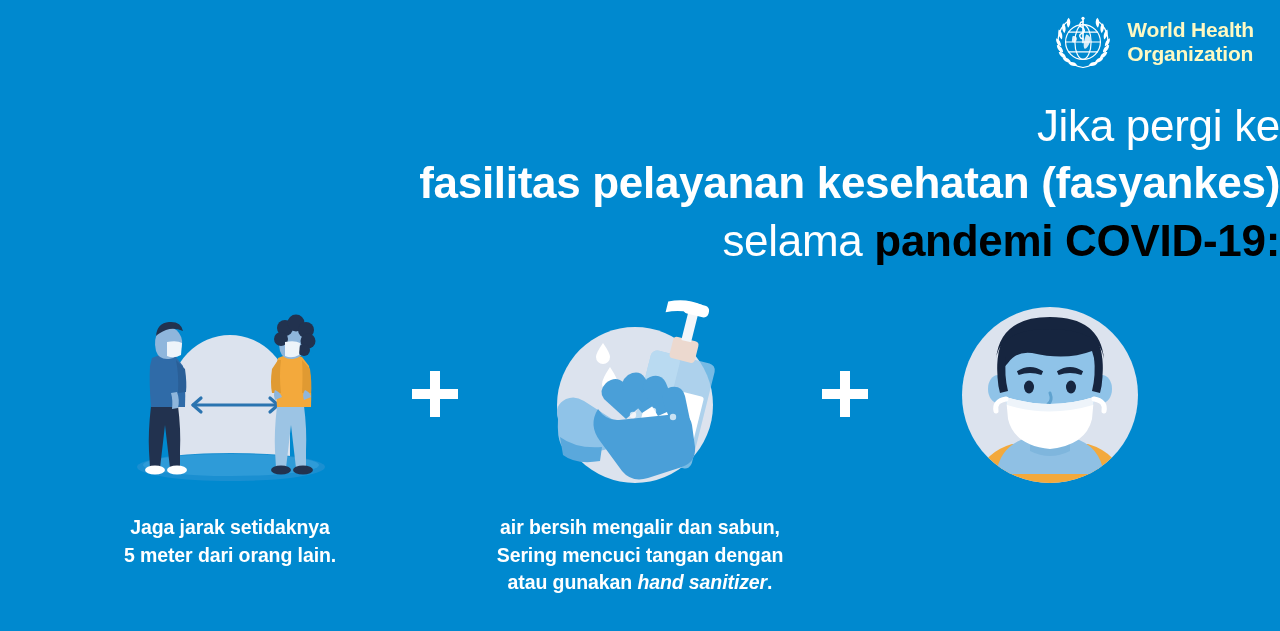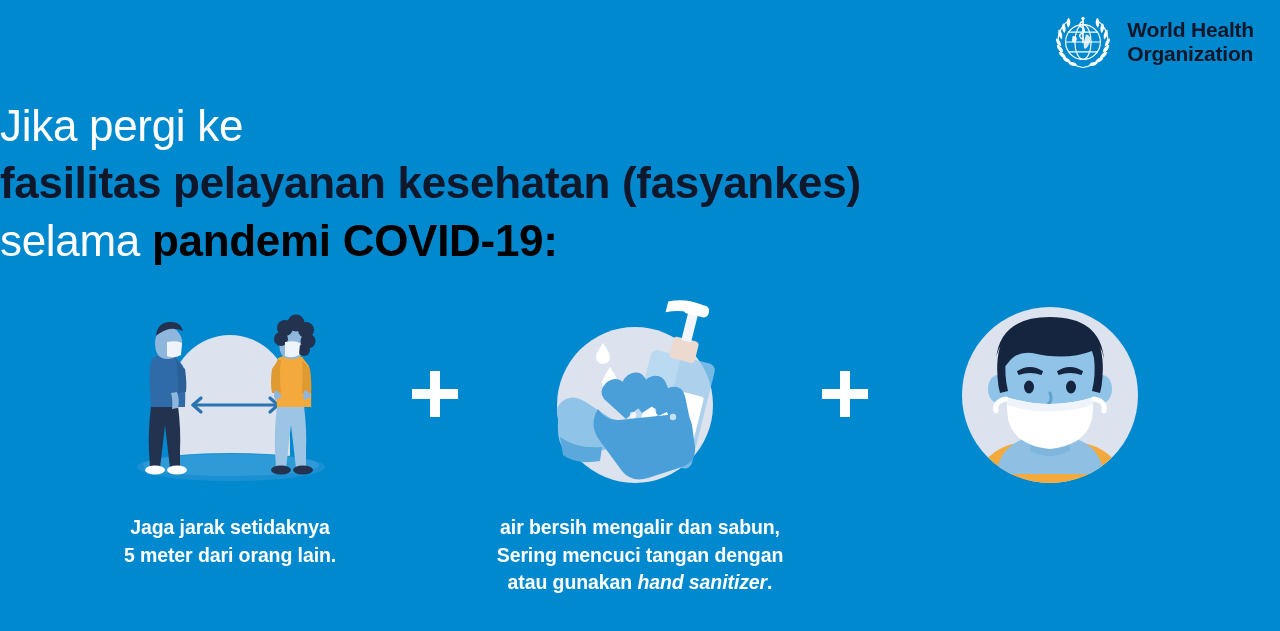--- a/index.html
+++ b/index.html
@@ -11,39 +11,39 @@
     position:relative;
   }
 
   
   .who-logo{
     position:absolute; top:14px; right:26px;
     display:flex; align-items:center; gap:12px;
   }
   .who-emblem{ width:64px; height:56px; display:block; }
   .who-wordmark{
-    color:#0f172a;
+    color:#fef9c3;
     font-weight:bold;
     font-size:21px;
     line-height:1.12;
     letter-spacing:-0.2px;
   }
 
   
   .headline{
     position:absolute; top:98px; left:0; width:1280px;
-    text-align:left;
+    text-align:right;
   }
   .hl-line{ display:block; white-space:nowrap; }
   .hl-1{
     font-size:44px; font-weight:300; color:#ffffff;
     line-height:1.28; letter-spacing:-0.3px;
   }
   .hl-2{
-    font-size:44px; font-weight:bold; color:#0f172a;
+    font-size:44px; font-weight:bold; color:#ffffff;
     line-height:1.30; letter-spacing:-0.3px;
   }
   .hl-3{
     font-size:44px; font-weight:300; color:#ffffff;
     line-height:1.30; letter-spacing:-0.3px;
   }
   .hl-3 .em{ font-weight:bold; color:#000000; }
 
   
   .panels{

